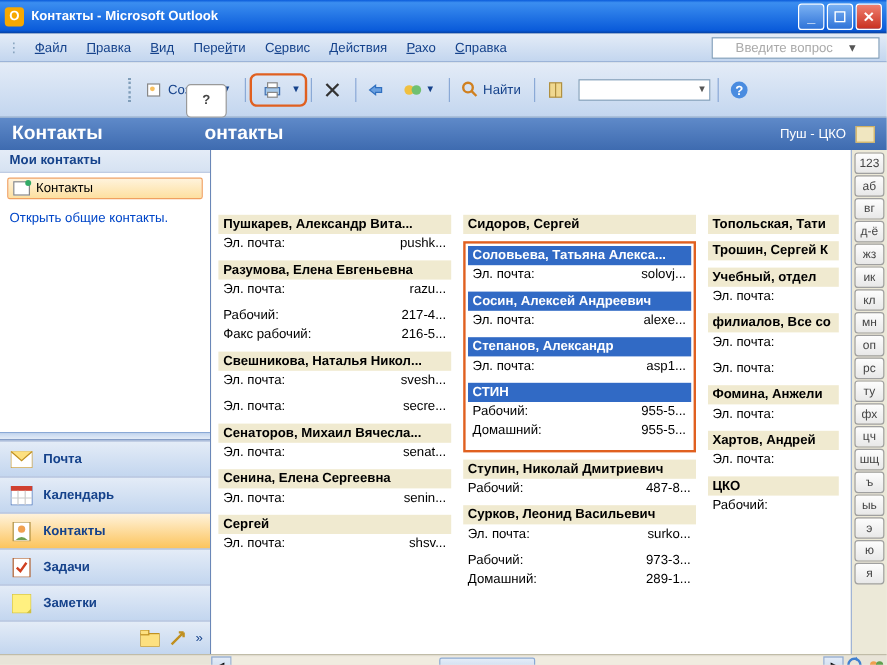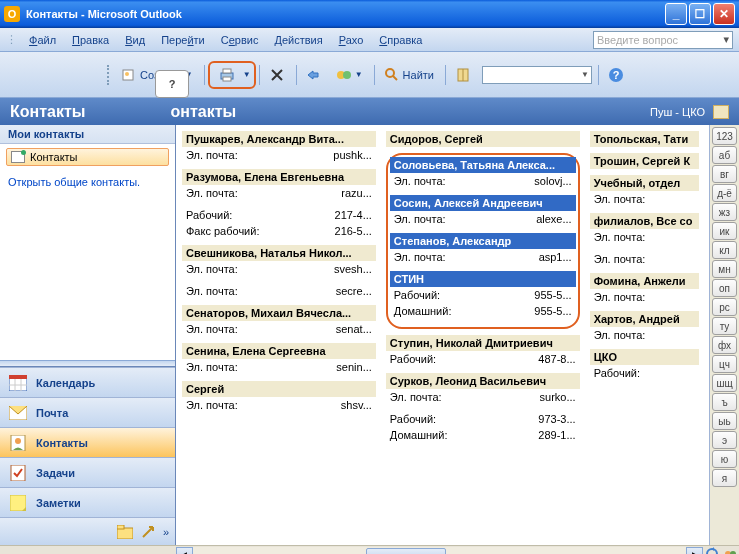--- a/index.html
+++ b/index.html
@@ -10,21 +10,21 @@
 .titlebar .logo { width: 16px; height: 16px; background: #f7a800; border-radius: 3px; margin-right: 6px; display: flex; align-items: center; justify-content: center; color: #fff; font-weight: bold; }
 .titlebar .title { flex: 1; font-weight: bold; }
 .winbtn { width: 22px; height: 22px; margin-left: 2px; border: 1px solid #fff; border-radius: 3px; background: linear-gradient(#7ab1f3,#2f73d8); color: #fff; display: flex; align-items: center; justify-content: center; font-weight: bold; font-size: 12px; }
 .winbtn.close { background: linear-gradient(#f08070,#c83020); }
 
 
 .menubar { height: 24px; display: flex; align-items: center; background: linear-gradient(#e4ecf7,#c3d6ef); border-bottom: 1px solid #8aa9d6; padding: 0 6px; }
 .menubar .menuitem { padding: 2px 8px; color: #15428b; }
 .menubar .menuitem u { text-decoration: underline; }
 .menubar .spacer { flex: 1; }
-.menubar .searchbox { width: 140px; height: 18px; background: #fff; border: 1px solid #7f9db9; color: #aaa; padding: 1px 3px; display: flex; align-items: center; justify-content: space-between; }
+.menubar .searchbox { width: 140px; height: 18px; background: #fff; border: 1px solid #7f9db9; color: #aaa; padding: 1px 19px; display: flex; align-items: center; justify-content: space-between; }
 .menubar .searchbox .dd { color: #555; }
 
 
 .toolbar { height: 46px; display: flex; align-items: center; background: linear-gradient(#e4ecf7,#c3d6ef); border-bottom: 1px solid #8aa9d6; padding: 0 4px; position: relative; justify-content: center; }
 .toolbar .gripper { width: 4px; height: 20px; border-left: 2px dotted #7f9db9; margin-right: 4px; }
 .toolbar .tbtn { height: 22px; padding: 0 5px; display: flex; align-items: center; color: #15428b; border: 1px solid transparent; border-radius: 3px; margin-right: 2px; }
 .toolbar .tbtn .arrow { margin-left: 3px; font-size: 8px; }
 .toolbar .sep { width: 1px; height: 20px; background: #8aa9d6; margin: 0 3px; }
 .toolbar .highlight { border: 2px solid #e06020; border-radius: 6px; padding: 1px 3px; display: flex; align-items: center; }
 .toolbar .dropdown-box { width: 110px; height: 18px; background: #fff; border: 1px solid #7f9db9; display: flex; align-items: center; justify-content: flex-end; padding-right: 2px; margin: 0 3px; }
@@ -51,27 +51,27 @@
 .navpanel .link { color: #0046c8; padding: 6px 8px; display: block; }
 .navpanel .filler { flex: 1; }
 .navbuttons { border-top: 1px solid #6a87b8; }
 .navbtn { height: 30px; display: flex; align-items: center; padding: 0 8px; border-top: 1px solid #a0b4d6; background: linear-gradient(#e4ecf7,#c3d6ef); color: #15428b; font-weight: bold; }
 .navbtn.sel { background: linear-gradient(#fff3dc,#fcc45c); }
 .navbtn .ni { width: 20px; height: 18px; margin-right: 8px; display: flex; align-items: center; justify-content: center; }
 .navfoot { height: 28px; background: linear-gradient(#e4ecf7,#c3d6ef); border-top: 1px solid #a0b4d6; display: flex; align-items: center; justify-content: flex-end; padding-right: 6px; gap: 8px; }
 
 
 .contacts { flex: 1; background: #fff; display: flex; padding: 6px 0 0 6px; overflow: hidden; }
-.col { width: 195px; margin-right: 10px; }
+.col { width: 195px; margin-right: 10px; margin-top: 48px; }
 .card { margin-bottom: 6px; }
 .card-hd { background: #f0ead0; padding: 2px 4px; font-weight: bold; white-space: nowrap; overflow: hidden; text-overflow: ellipsis; }
 .card-hd.sel { background: #316ac5; color: #fff; }
 .card-row { display: flex; justify-content: space-between; padding: 2px 4px; white-space: nowrap; }
 .card-row .v { overflow: hidden; text-overflow: ellipsis; }
-.sel-box { border: 2px solid #e06020; border-radius: 16px; padding: 2px 2px; margin-bottom: 6px; }
+.sel-box { border: 2px solid #e06020; border-radius: 0; padding: 2px 2px; margin-bottom: 6px; }
 
 
 .alpha { width: 30px; background: #ece9d8; border-left: 1px solid #a0b4d6; padding: 2px 2px; }
 .alpha .ab { height: 18px; margin-bottom: 1px; background: linear-gradient(#fdfdfd,#e8e8e8); border: 1px solid #a0a0a0; border-radius: 3px; font-size: 10px; display: flex; align-items: center; justify-content: center; color: #444; }
 
 
 .hscroll { height: 17px; background: #e8e4d8; border-top: 1px solid #c0bca8; display: flex; align-items: center; }
 .hscroll .sbtn { width: 17px; height: 15px; background: linear-gradient(#e4ecf7,#c3d6ef); border: 1px solid #8aa9d6; display: flex; align-items: center; justify-content: center; font-size: 8px; }
 .hscroll .track { flex: 1; height: 15px; background: #f0ece0; position: relative; }
 .hscroll .thumb { position: absolute; left: 35%; width: 80px; height: 13px; top: 1px; background: linear-gradient(#e4ecf7,#c3d6ef); border: 1px solid #8aa9d6; border-radius: 2px; }
@@ -193,38 +193,38 @@
         <span class="ci"></span>
         <span>Контакты</span>
       </div>
     </div>
     <a class="link">Открыть общие контакты.</a>
     <div class="filler"></div>
     <div style="height:6px;background:linear-gradient(#c3d6ef,#e4ecf7);border-top:1px solid #8aa9d6"></div>
     <div class="navbuttons">
       <div class="navbtn">
         <span class="ni">
+            <svg width="18" height="14" viewBox="0 0 18 14">
+              <rect width="18" height="14" fill="#fff" stroke="#c09020"></rect>
+              <path d="M0 0 L9 8 L18 0" fill="#fde080" stroke="#c09020"></path>
+            </svg>
+          </span>
+        <span>Почта</span>
+      </div>
+      <div class="navbtn">
+        <span class="ni">
             <svg width="18" height="16" viewBox="0 0 18 16">
               <rect width="18" height="16" fill="#fff" stroke="#3060b0"></rect>
               <rect width="18" height="4" fill="#d04030"></rect>
               <line x1="6" y1="4" x2="6" y2="16" stroke="#ccc"></line>
               <line x1="12" y1="4" x2="12" y2="16" stroke="#ccc"></line>
               <line x1="0" y1="10" x2="18" y2="10" stroke="#ccc"></line>
             </svg>
           </span>
         <span>Календарь</span>
-      </div>
-      <div class="navbtn">
-        <span class="ni">
-            <svg width="18" height="14" viewBox="0 0 18 14">
-              <rect width="18" height="14" fill="#fff" stroke="#c09020"></rect>
-              <path d="M0 0 L9 8 L18 0" fill="#fde080" stroke="#c09020"></path>
-            </svg>
-          </span>
-        <span>Почта</span>
       </div>
       <div class="navbtn sel">
         <span class="ni">
             <svg width="18" height="16" viewBox="0 0 18 16">
               <rect width="14" height="16" x="2" fill="#fff" stroke="#b09040"></rect>
               <circle cx="9" cy="6" r="3" fill="#f0a050"></circle>
               <path d="M4 15 Q9 10 14 15" fill="#70a050"></path>
             </svg>
           </span>
         <span>Контакты</span>

